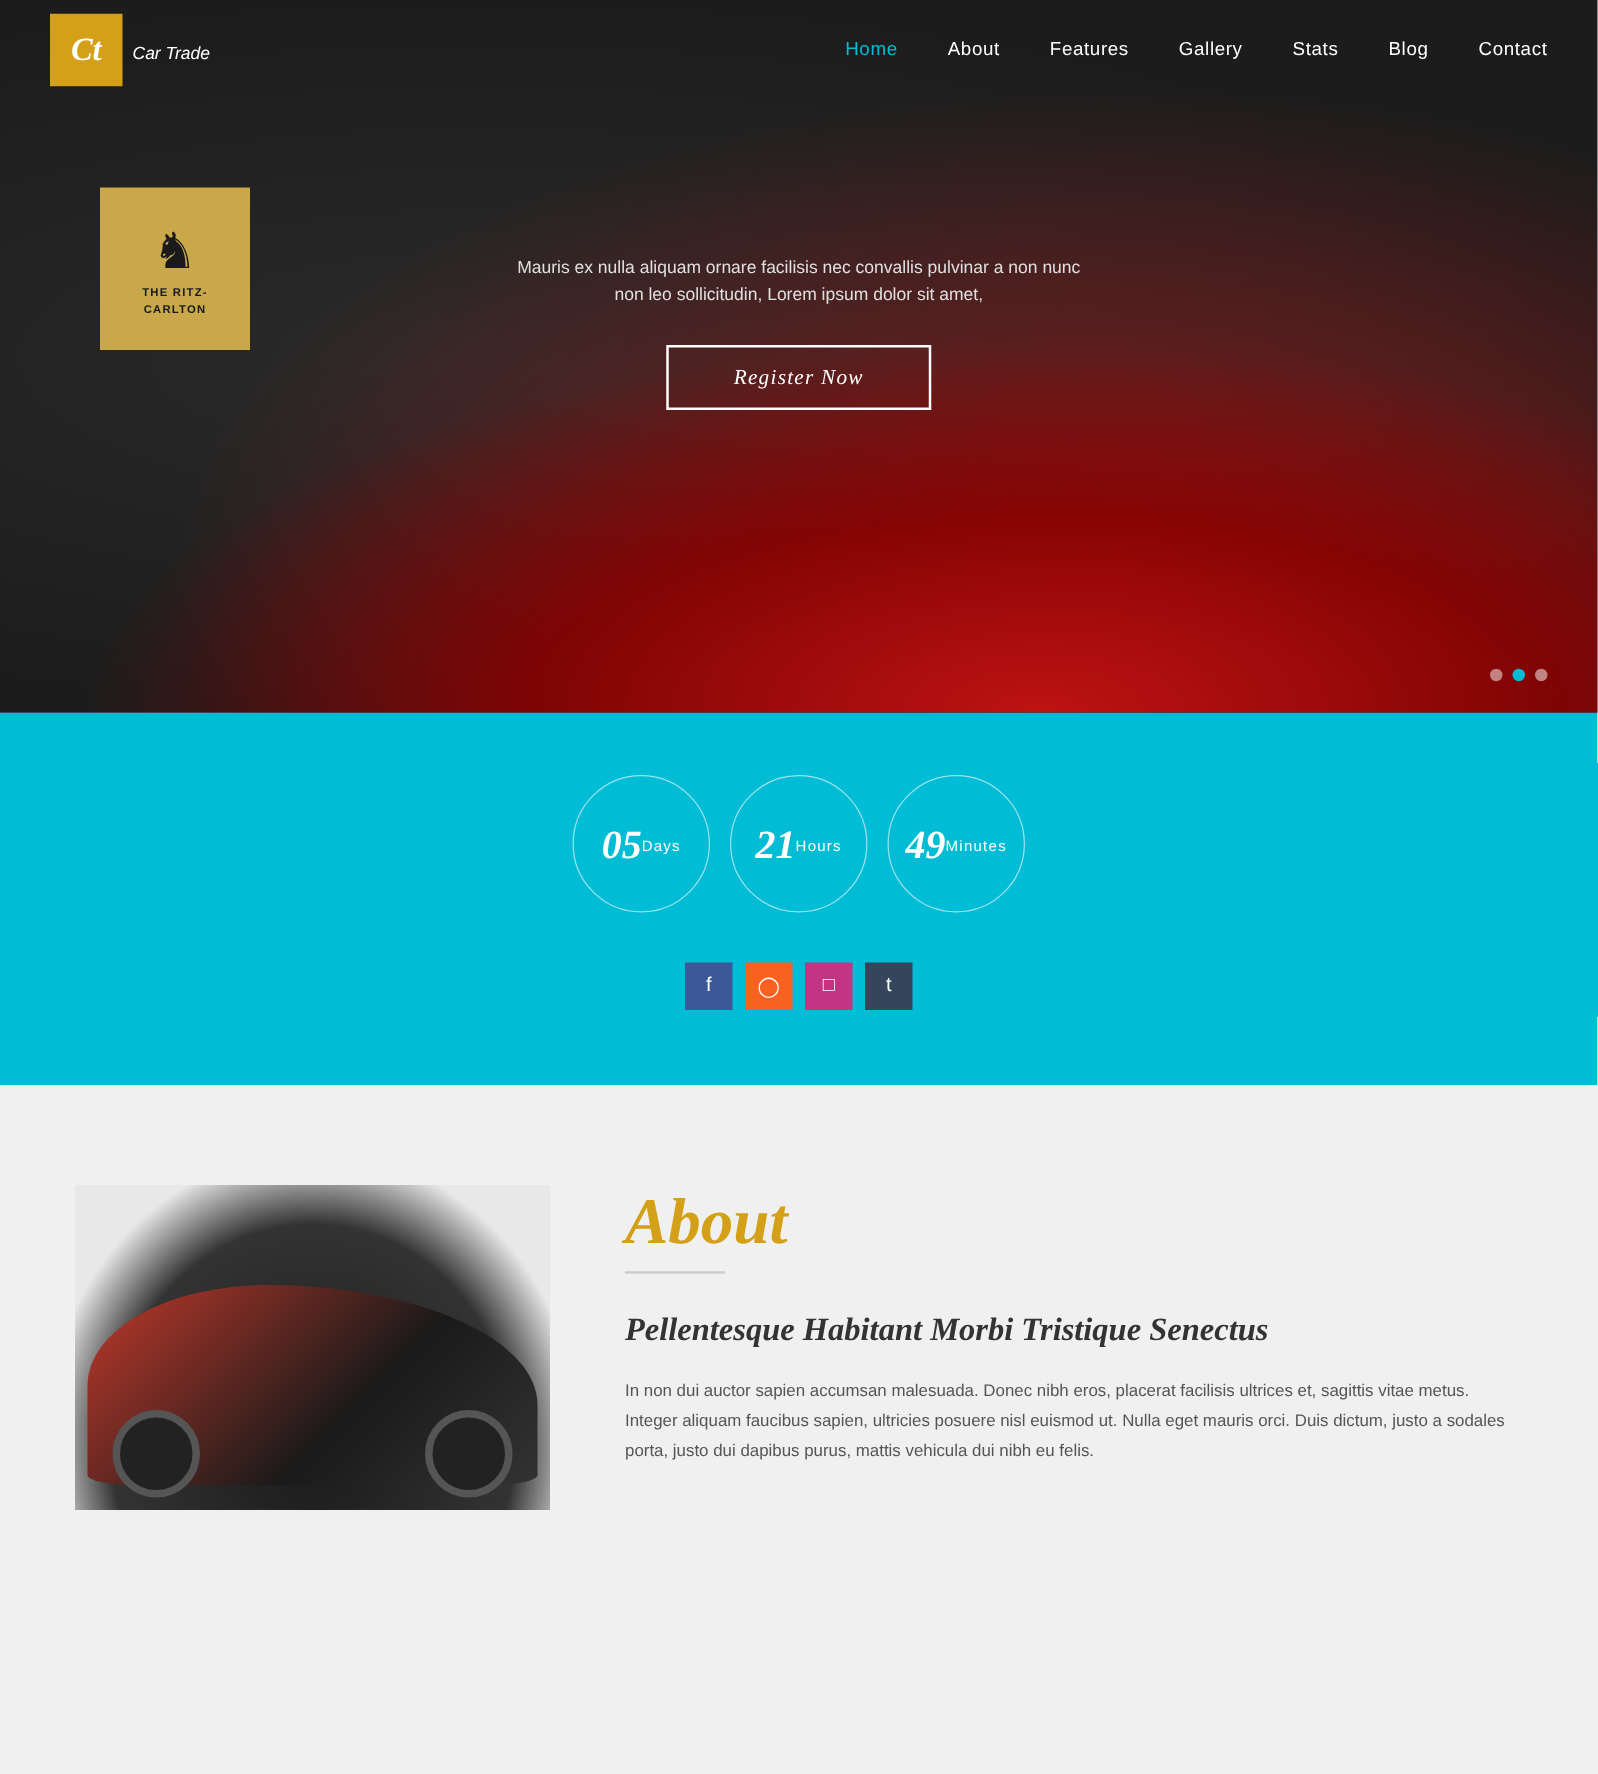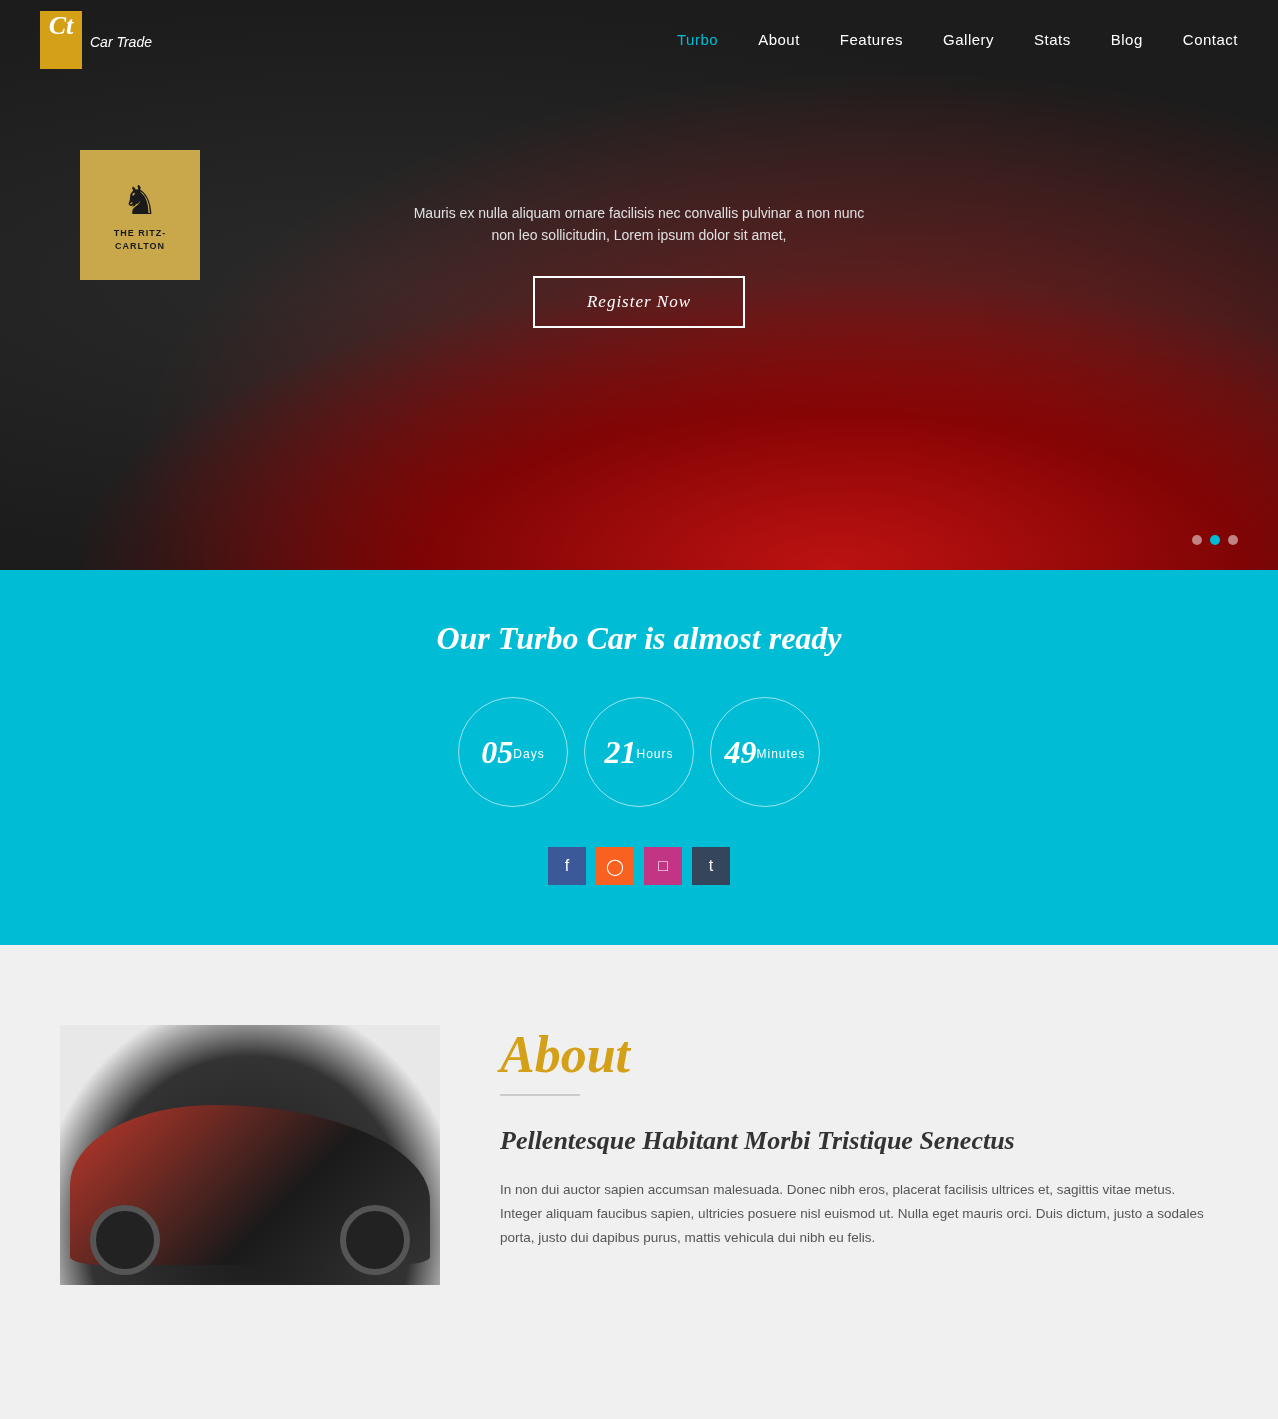--- a/index.html
+++ b/index.html
@@ -15,23 +15,23 @@
       padding: 0 40px;
       height: 80px;
       background: transparent;
     }
     .logo-box {
       display: flex;
       align-items: center;
       gap: 8px;
     }
     .logo-icon {
-      width: 42px; height: 58px;
+      width: 58px; height: 58px;
       background: #d4a017;
-      display: flex; align-items: flex-start; justify-content: center;
+      display: flex; align-items: center; justify-content: center;
       font-family: 'Georgia', serif;
       font-style: italic;
       font-size: 26px;
       color: white;
       font-weight: bold;
     }
     .logo-text {
       color: white;
       font-style: italic;
       font-size: 14px;
@@ -302,21 +302,21 @@
 <body>
 
 <nav class="navbar">
   <div class="logo-box">
     <div class="logo-icon">
       <span>Ct</span>
     </div>
     <span class="logo-text">Car Trade</span>
   </div>
   <ul class="nav-links">
-    <li><a href="#" class="active">Turbo</a></li>
+    <li><a href="#" class="active">Home</a></li>
     <li><a href="#">About</a></li>
     <li><a href="#">Features</a></li>
     <li><a href="#">Gallery</a></li>
     <li><a href="#">Stats</a></li>
     <li><a href="#">Blog</a></li>
     <li><a href="#">Contact</a></li>
   </ul>
 </nav>
 
 <section class="hero">
@@ -334,21 +334,20 @@
   </div>
 
   <div class="slider-dots">
     <div class="dot"></div>
     <div class="dot active"></div>
     <div class="dot"></div>
   </div>
 </section>
 
 <section class="countdown-section">
-  <h2 class="countdown-title">Our Turbo Car is almost ready</h2>
   <div class="countdown-boxes">
     <div class="countdown-item">
       <span class="countdown-num">05</span>
       <span class="countdown-label">Days</span>
     </div>
     <div class="countdown-item">
       <span class="countdown-num">21</span>
       <span class="countdown-label">Hours</span>
     </div>
     <div class="countdown-item">

